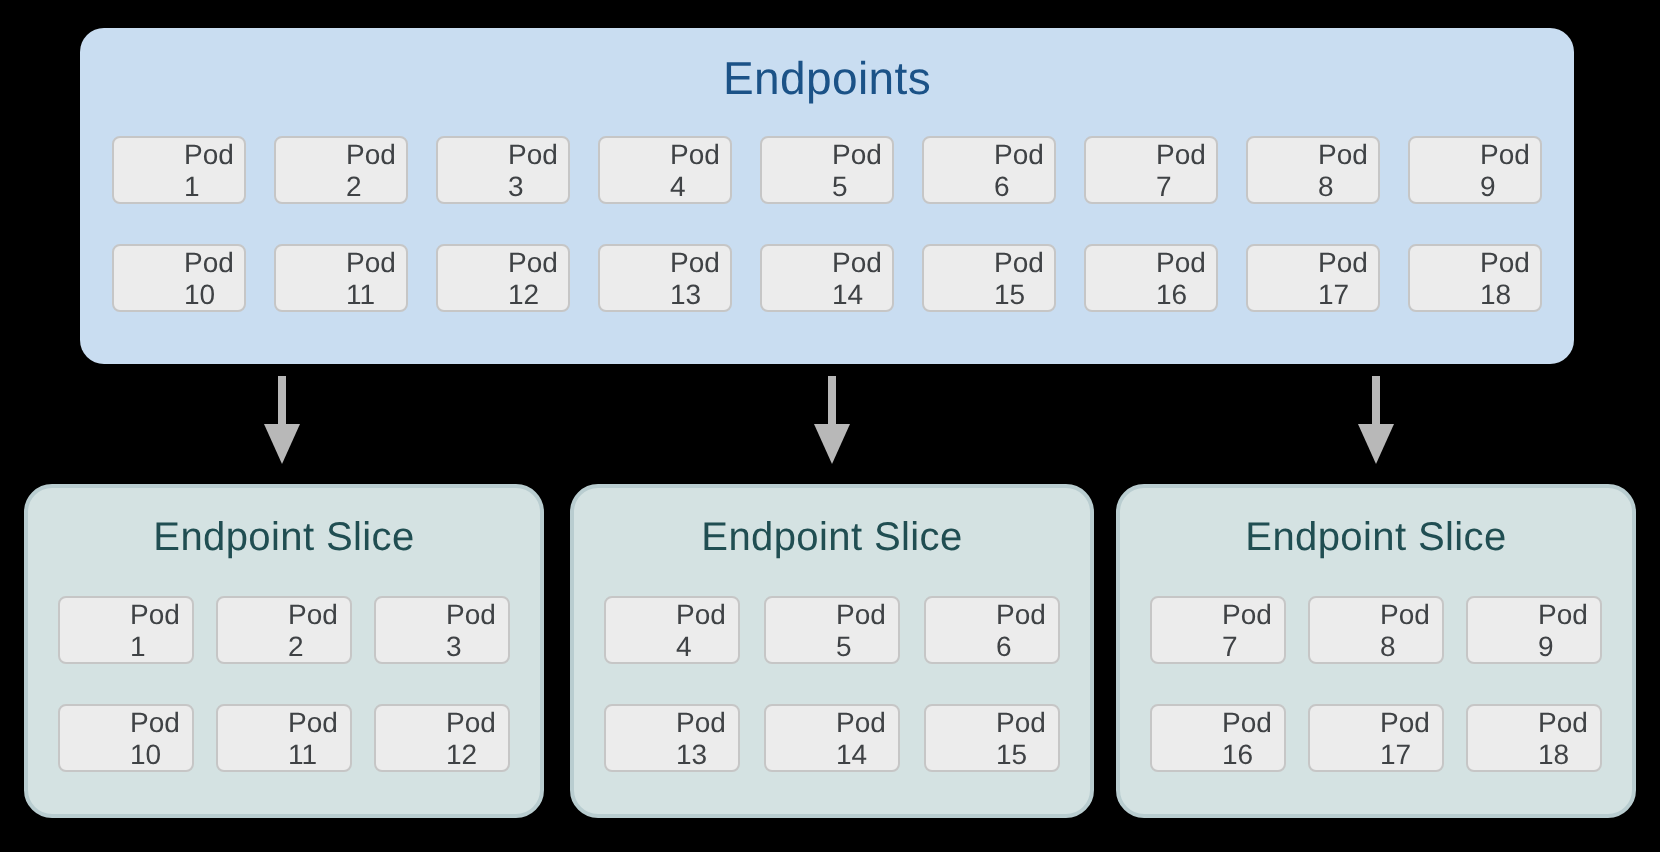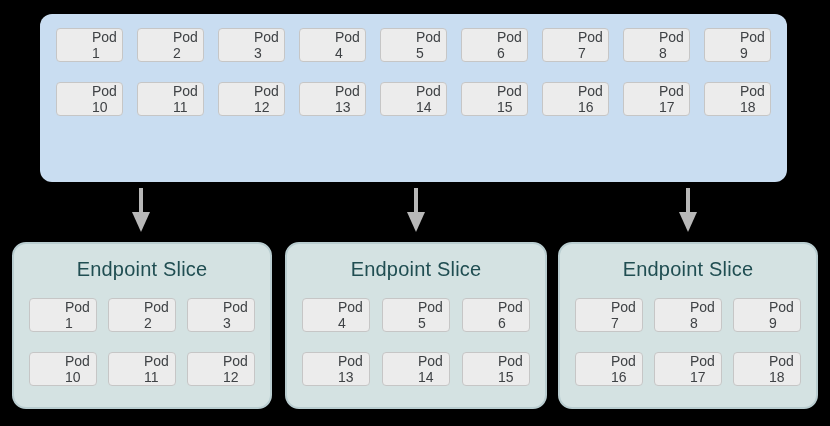--- a/index.html
+++ b/index.html
@@ -119,20 +119,21 @@
   .slice-box .pod {
     width: 68px;
   }
 </style>
 </head>
 <body>
 
 <div class="stage">
 
   <section class="endpoints-box">
+    <h2 class="box-title">Endpoints</h2>
     <div class="pod-row row-1">
       <div class="pod">Pod 1</div>
       <div class="pod">Pod 2</div>
       <div class="pod">Pod 3</div>
       <div class="pod">Pod 4</div>
       <div class="pod">Pod 5</div>
       <div class="pod">Pod 6</div>
       <div class="pod">Pod 7</div>
       <div class="pod">Pod 8</div>
       <div class="pod">Pod 9</div>

